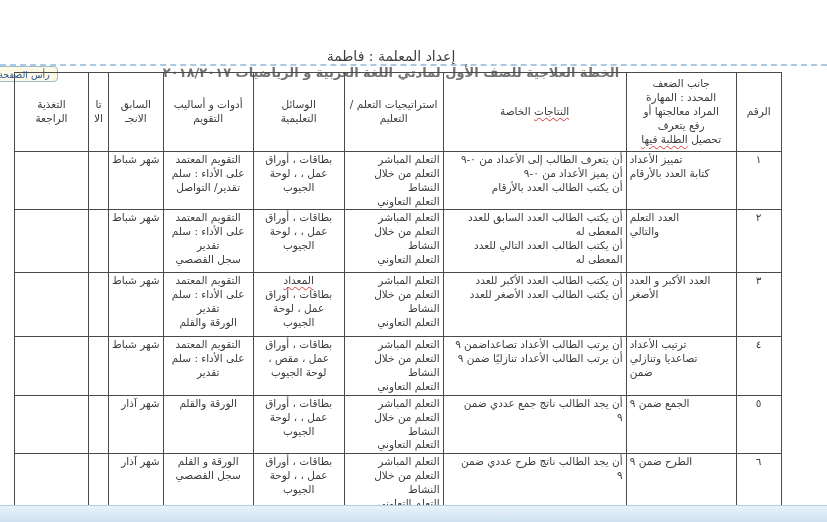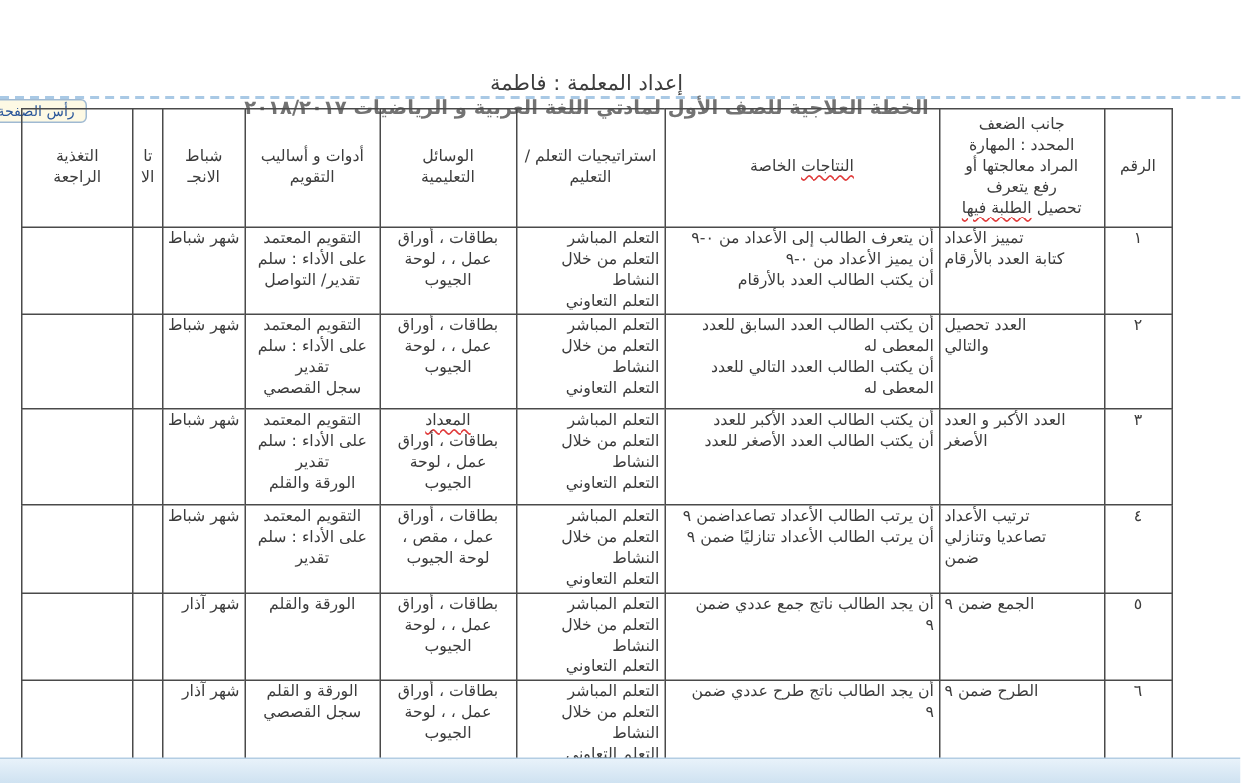--- a/index.html
+++ b/index.html
@@ -102,21 +102,21 @@
     </th>
     <th>
       <div class="ln">الوسائل</div>
       <div class="ln">التعليمية</div>
     </th>
     <th>
       <div class="ln">أدوات و أساليب</div>
       <div class="ln">التقويم</div>
     </th>
     <th class="narrow">
-      <div class="ln">شباط</div>
+      <div class="ln">السابق</div>
       <div class="ln">الانجـ</div>
     </th>
     <th class="narrow">
       <div class="ln">تا</div>
       <div class="ln">الا</div>
     </th>
     <th>
       <div class="ln">التغذية</div>
       <div class="ln">الراجعة</div>
     </th>
@@ -155,21 +155,21 @@
         </td>
     <td class="d2"></td>
     <td class="fb"></td>
   </tr>
 
   <tr class="h2">
     <td class="num">
           <div class="ln">٢</div>
         </td>
     <td class="weak">
-      <div class="ln">العدد تحصيل</div>
+      <div class="ln">العدد التعلم</div>
       <div class="ln">والتالي</div>
     </td>
     <td class="outc">
       <div class="ln">أن يكتب الطالب العدد السابق للعدد</div>
       <div class="ln c">المعطى له</div>
       <div class="ln">أن يكتب الطالب العدد التالي للعدد</div>
       <div class="ln c">المعطى له</div>
     </td>
     <td class="strat">
       <div class="ln">التعلم المباشر</div>

